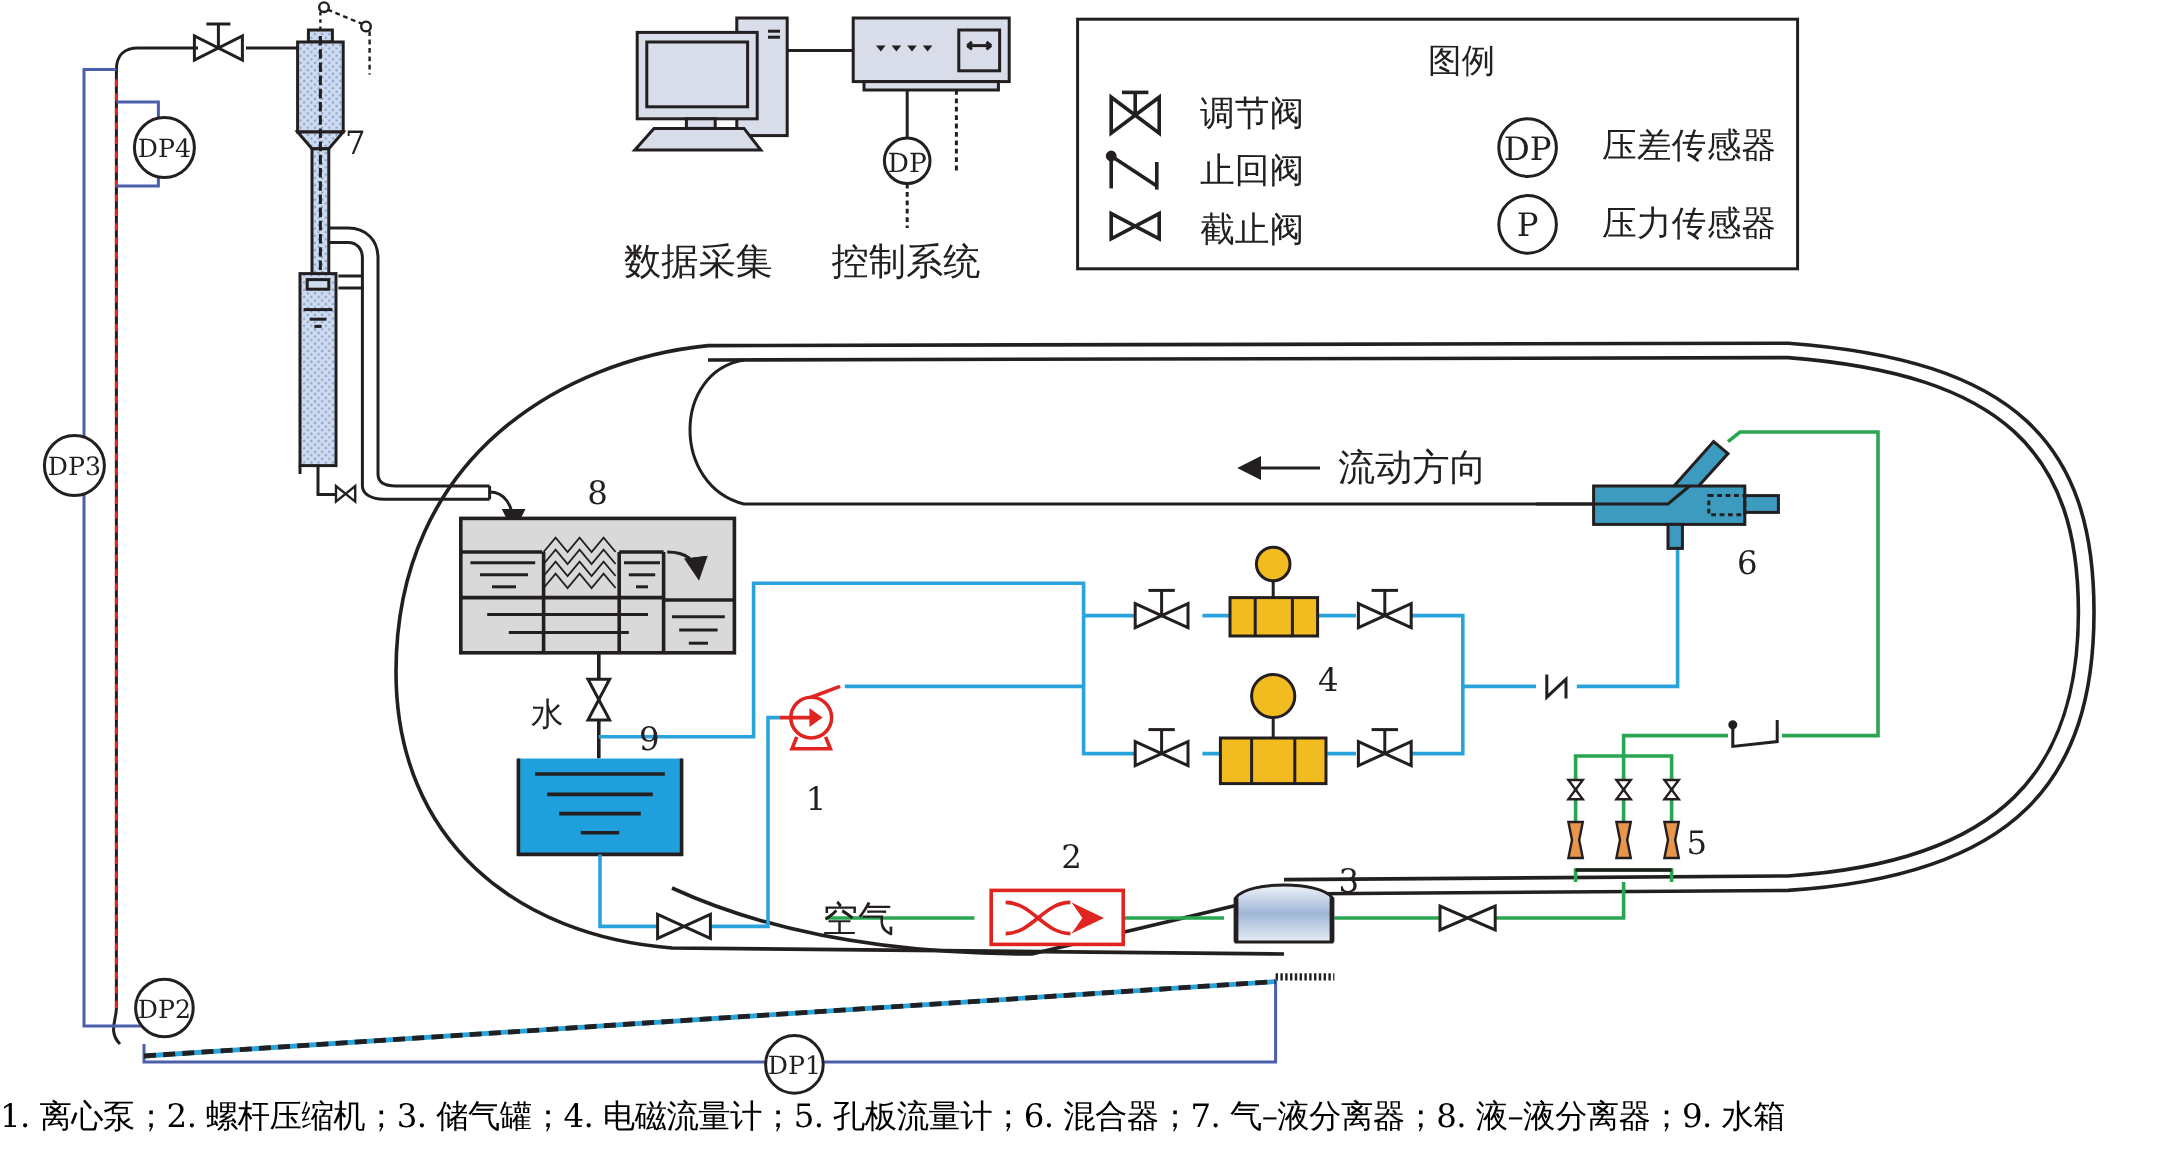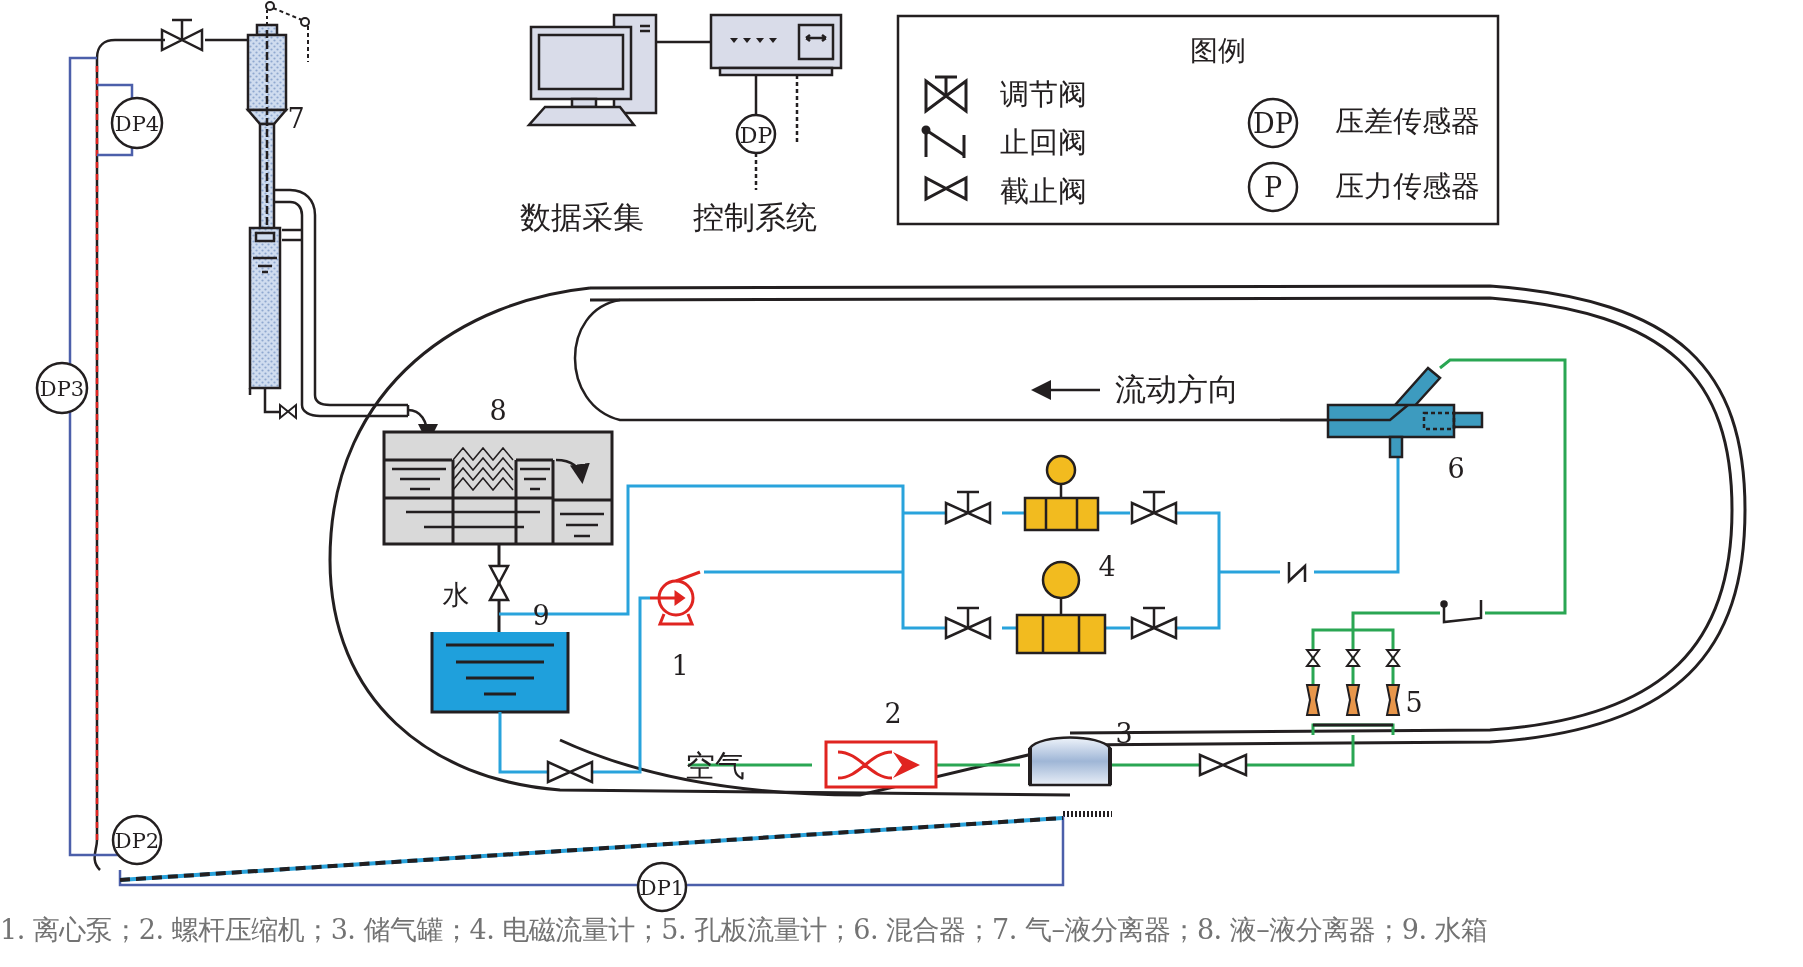--- a/index.html
+++ b/index.html
@@ -1,19 +1,19 @@
 <!DOCTYPE html>
 <html><head>
 <meta charset="utf-8">
 <style>
   html,body{margin:0;padding:0;background:#ffffff;}
   body{width:1803px;height:967px;position:relative;overflow:hidden;font-family:"DejaVu Serif","Liberation Serif",serif;}
   #diagram{position:absolute;left:0;top:0;}
   .lbl{font-family:"DejaVu Serif","Liberation Serif",serif;fill:#231f20;}
-  .caption{position:absolute;left:0;top:912px;width:1578px;white-space:nowrap;font-family:"DejaVu Serif","Liberation Serif",serif;font-size:27px;color:#737373;letter-spacing:-0.5px;}
+  .caption{position:absolute;left:0;top:912px;width:1578px;white-space:nowrap;font-family:"DejaVu Serif","Liberation Serif",serif;font-size:27px;color:#000000;letter-spacing:-0.5px;}
 </style>
 </head>
 <body>
 
 <svg id="diagram" width="1803" height="967" viewBox="0 0 1803 967" xmlns="http://www.w3.org/2000/svg">
   <defs>
     <pattern id="dots" width="6" height="6" patternUnits="userSpaceOnUse">
       <rect width="6" height="6" fill="#cfdcef"></rect>
       <circle cx="1.5" cy="1.5" r="1.1" fill="#8fa8cf"></circle>
       <circle cx="4.5" cy="4.5" r="1.1" fill="#8fa8cf"></circle>

